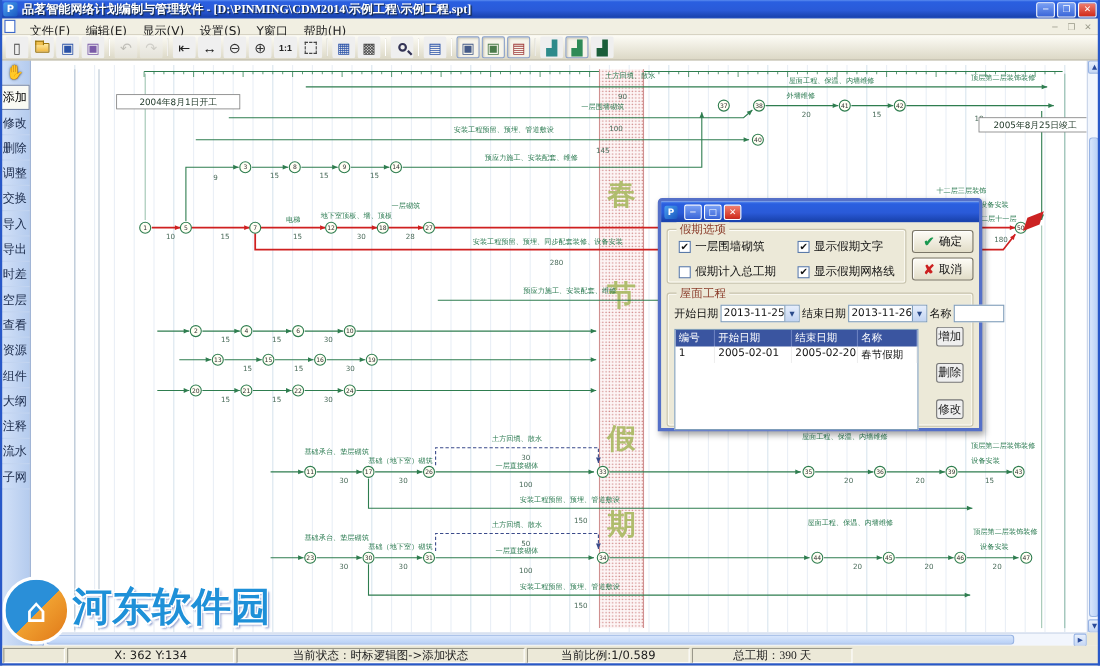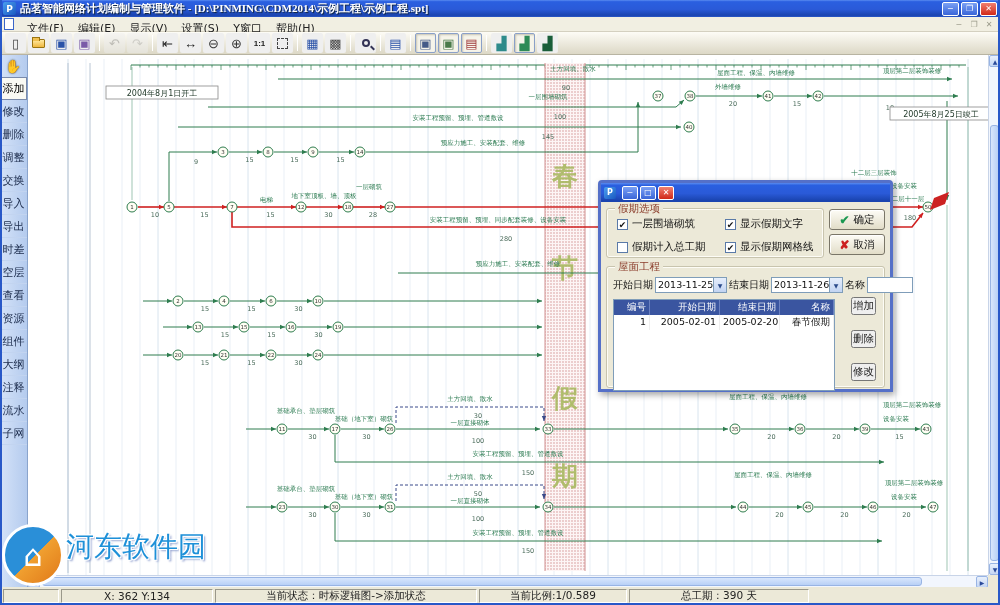--- a/index.html
+++ b/index.html
@@ -130,34 +130,34 @@
   .combo-text { flex:1; font-size:9.5px; padding:1px 2px; overflow:hidden; }
   .combo-arrow { width:13px; background:linear-gradient(180deg,#e6eefc,#c2d4f2);
     border-left:1px solid #7f9db9; color:#2a4a8a; font-size:6px; display:flex;
     align-items:center; justify-content:center; }
   .ninput { width:46px; height:16px; border:1px solid #7f9db9; background:#fff; }
   .listwrap { position:absolute; left:6px; top:32px; width:222px; height:92px;
     background:#fff; border:1px solid #7f9db9; overflow:hidden; }
   .hrow { display:flex; height:15px; }
   .hrow.head { background:#3a55a0; color:#fff; }
   .hcell { font-size:9.5px; padding:1px 3px; overflow:hidden; white-space:nowrap;
-    border-right:1px solid #6a80c0;text-align:right; }
+    border-right:1px solid #6a80c0; }
   .hrow.datar .hcell { border-right:1px solid #eee; color:#111; }
   .sidebtns { position:absolute; right:8px; top:30px; display:flex; flex-direction:column;
     gap:15px; }
   .flatbtn { font-size:10.5px; color:#222; text-align:left; }
 
   
   .watermark { position:absolute; left:2px; top:520px; width:560px; height:80px;
     z-index:30; pointer-events:none; }
   .wm-logo { position:absolute; left:0; top:4px; width:62px; height:62px; border-radius:50%;
     background:linear-gradient(135deg,#2a8fd8 0%,#2a8fd8 52%,#f0a030 52%,#e07818 100%);
     border:3px solid #fff; color:#fff; font-size:30px; display:flex; align-items:center;
     justify-content:center; }
-  .wm-name { position:absolute; left:64px; top:8px; font-size:28px; font-weight:normal;
+  .wm-name { position:absolute; left:64px; top:8px; font-size:36px; font-weight:bold;
     color:#1e90d8;
     text-shadow:-1px -1px 0 #fff,1px -1px 0 #fff,-1px 1px 0 #fff,1px 1px 0 #fff,2px 2px 2px #89c; }
   .wm-url { position:absolute; left:48px; top:44px; font-size:21px; font-weight:bold;
     color:#1e90d8;
     text-shadow:-1px -1px 0 #fff,1px -1px 0 #fff,-1px 1px 0 #fff,1px 1px 0 #fff,2px 2px 2px #89c; }
 </style>
 </head>
 <body>
 
 <div class="window">
@@ -832,21 +832,21 @@
       <div class="sarrow" style="right:0;">▶</div>
     </div>
     <div class="scorner"></div>
   </div>
 
   <div class="statusbar" id="statusbar">
       <div class="spanel" style="width: 56px;"></div>
       <div class="spanel" style="width: 152px;">X: 362   Y:134</div>
       <div class="spanel" style="width: 262px;">当前状态：时标逻辑图-&gt;添加状态</div>
       <div class="spanel" style="width: 148px;">当前比例:1/0.589</div>
-      <div class="spanel" style="width: 180px;">总工期：390 天</div>
+      <div class="spanel" style="width: 146px; font-family: Liberation Serif, serif;">总工期：390 天</div>
     </div>
 
   <div class="dialog">
     <div class="dlg-title">
       <span class="dlg-ticon">P</span>
       <span id="dlgbtns" style="display:flex;">
           <span class="dbtn">─</span>
           <span class="dbtn">□</span>
           <span class="dbtn close">✕</span>
         </span>

